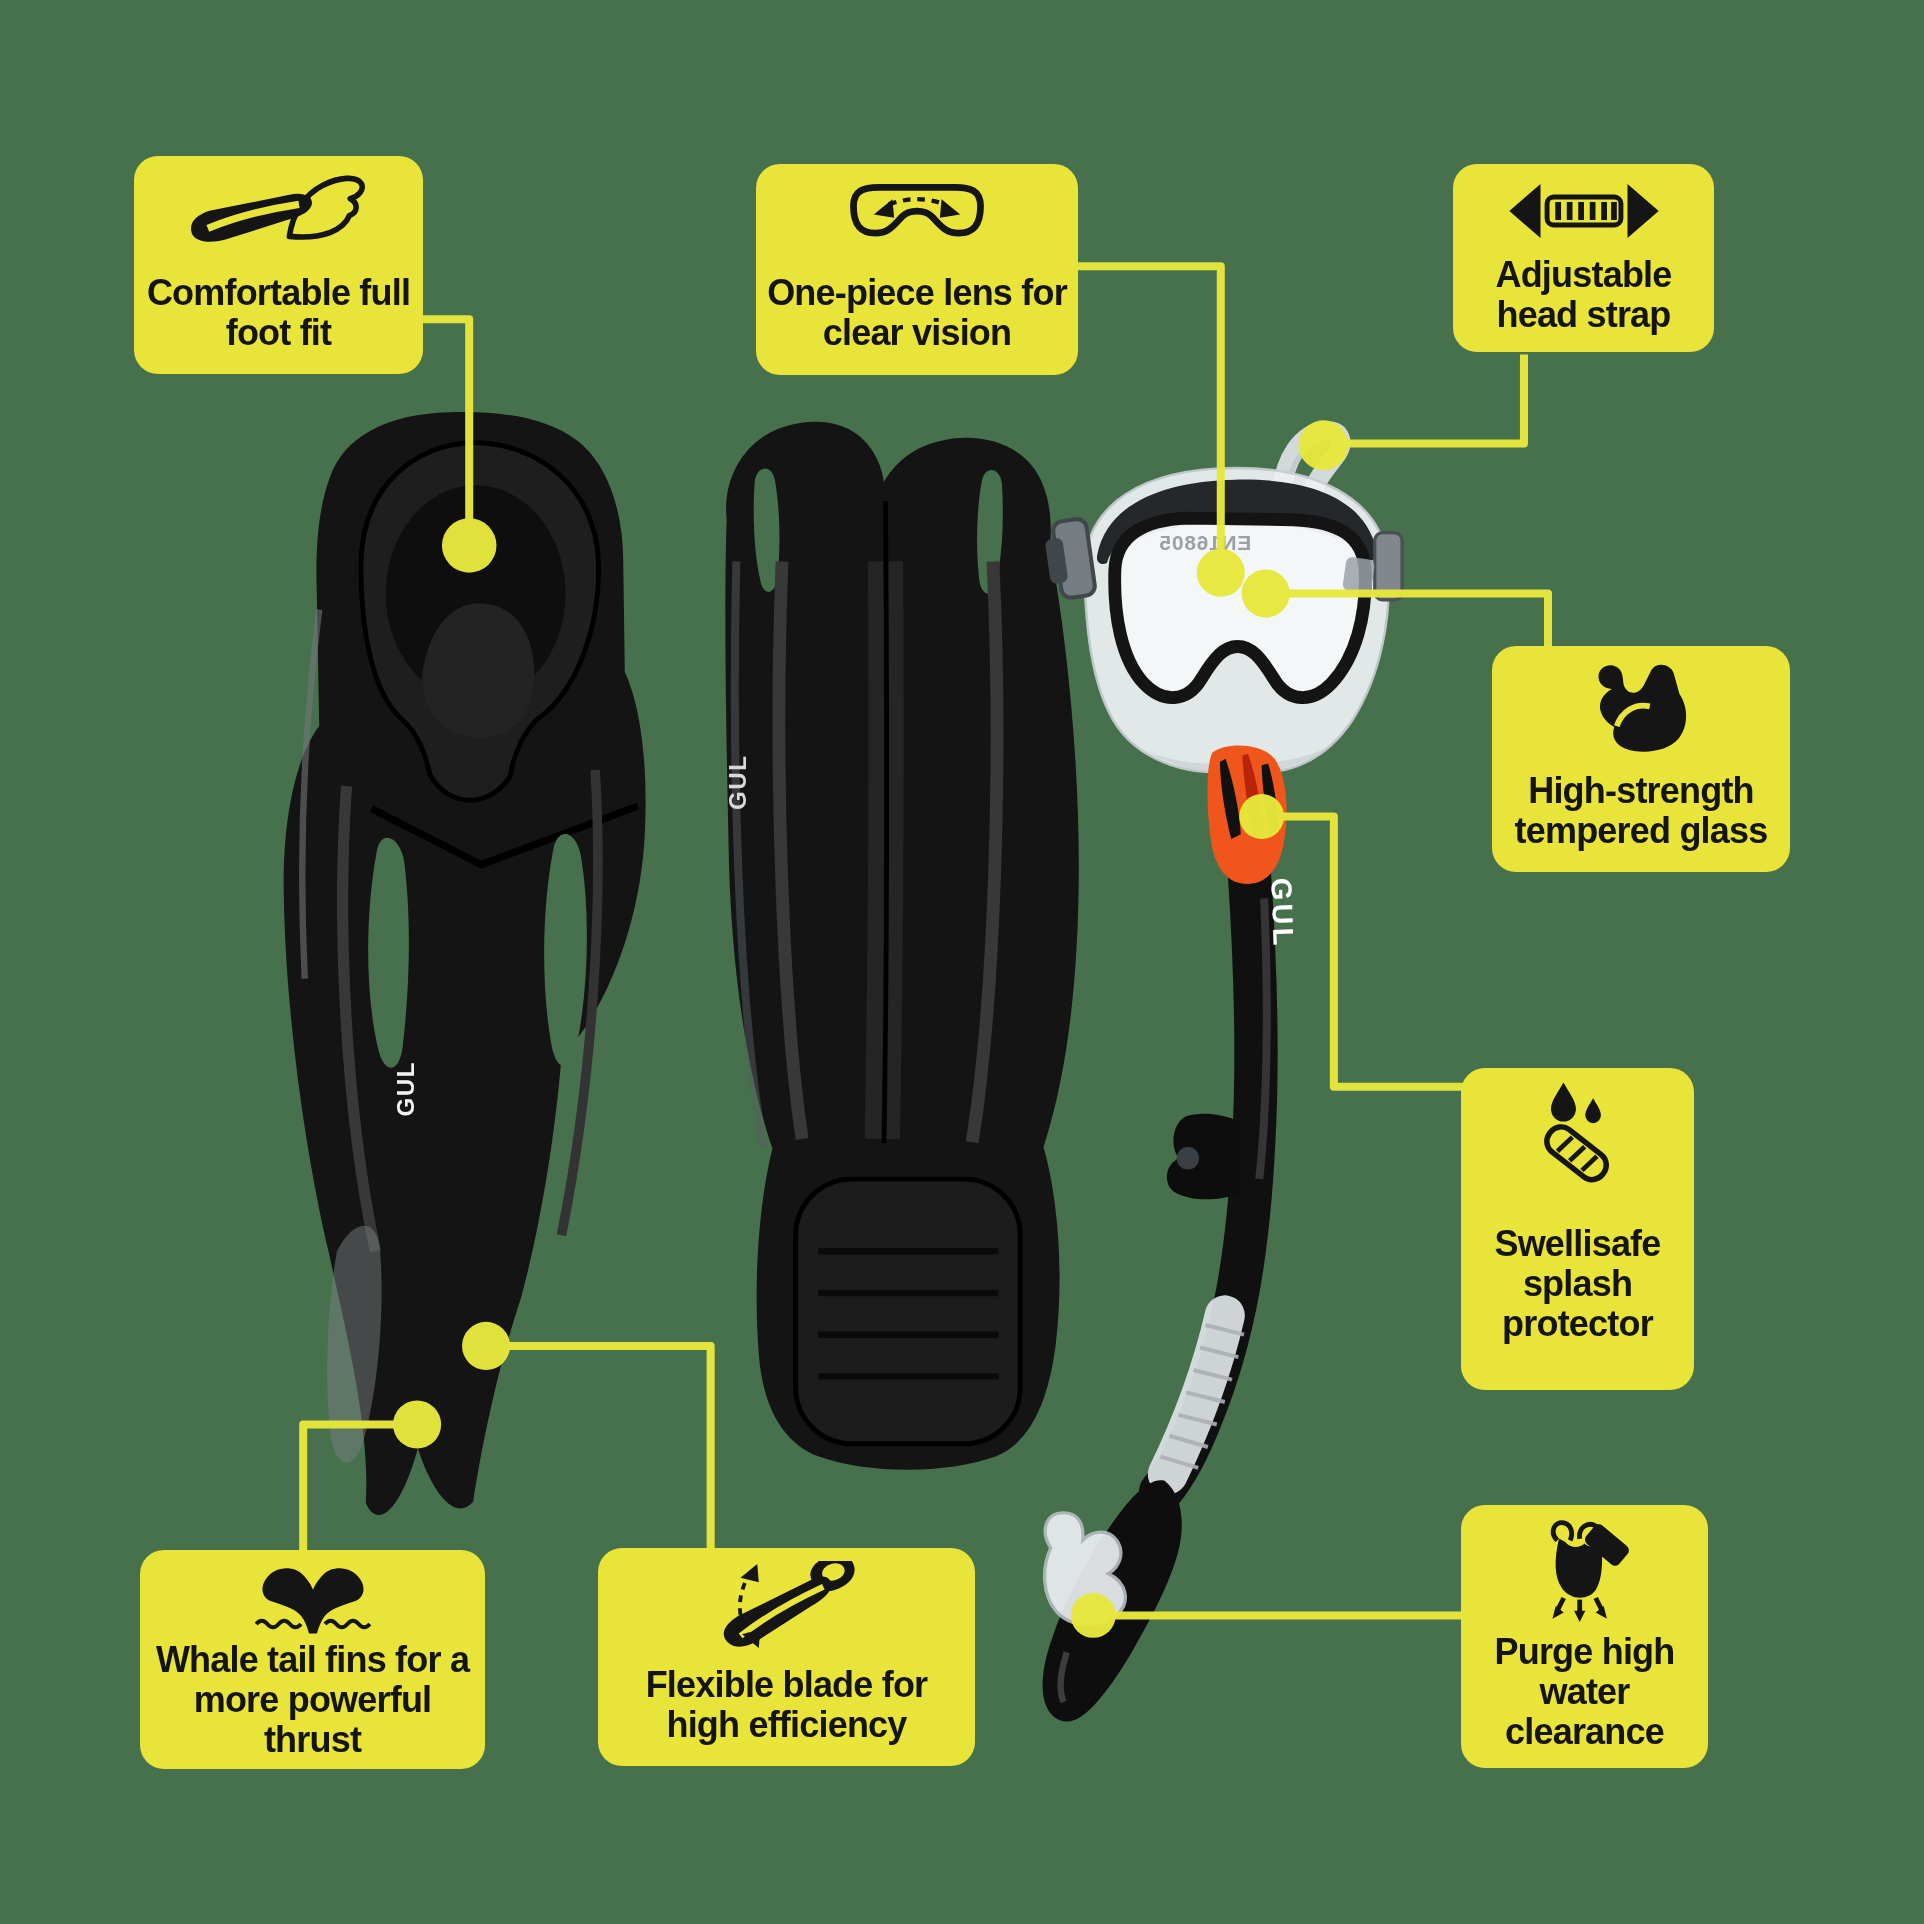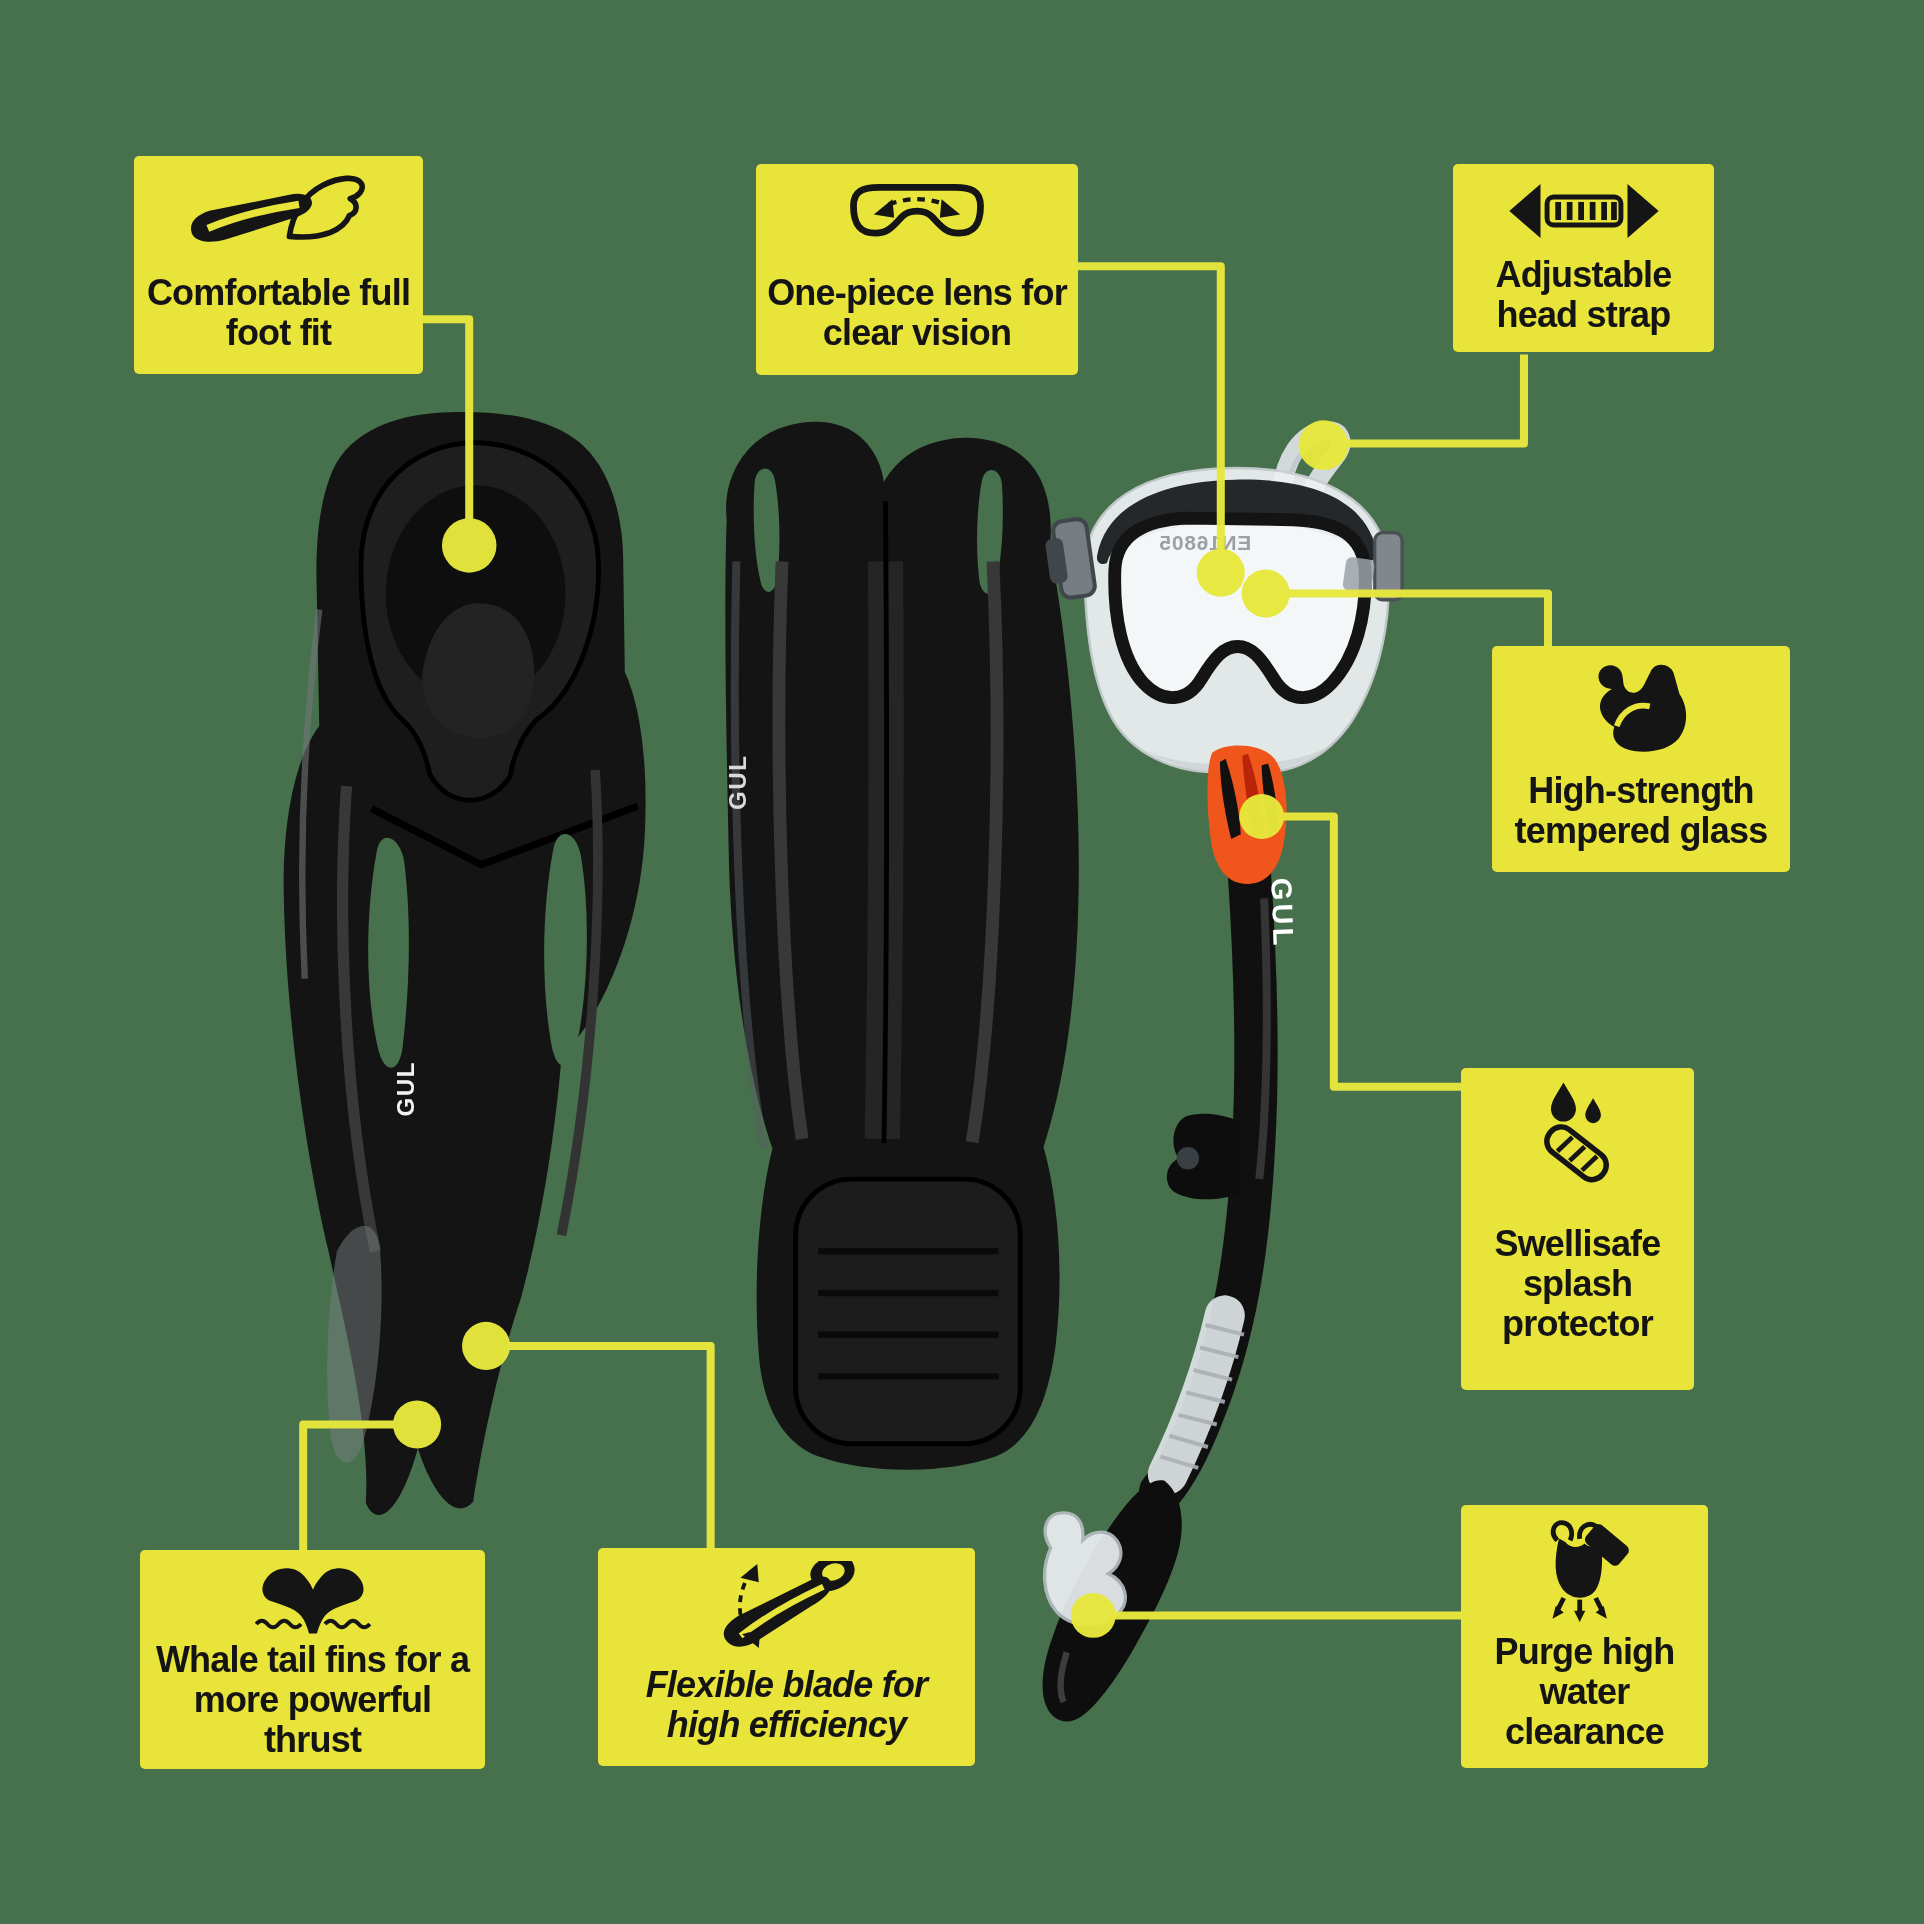--- a/index.html
+++ b/index.html
@@ -4,21 +4,21 @@
 <style>
   html,body{margin:0;padding:0;background:#47704d;}
   .stage{
     position:relative;width:1925px;height:1925px;background:#47704d;
     overflow:hidden;font-family:"Liberation Sans",sans-serif;
   }
   .layer{position:absolute;left:0;top:0;width:1925px;height:1925px;}
   .products{z-index:1}
   .connectors{z-index:2}
   .callout{
-    position:absolute;z-index:3;background:#e8e43a;border-radius:5px;
+    position:absolute;z-index:3;background:#e8e43a;border-radius:24px;
     display:flex;flex-direction:column;align-items:center;
     padding:13px 9.6px 9.6px 9.6px;box-sizing:border-box;gap:3.2px;
   }
   .callout .ic{flex:0 0 auto;display:flex;align-items:center;justify-content:center;}
   .callout .label{
     flex:1;display:flex;flex-direction:column;justify-content:center;
     font-weight:bold;font-size:36px;line-height:40px;color:#141414;
     text-align:center;letter-spacing:-0.8px;width:100%;
   }
 </style>
@@ -262,21 +262,21 @@
         <path fill="#151515" d="M16,20 C26,4 50,2 62,14 C69,21 73,28 75,33 C77,28 81,21 88,14
           C100,2 124,4 134,20 C142,32 138,44 126,48 C108,54 94,58 87,70 C83,77 81,84 80,88 L70,88
           C69,84 67,77 63,70 C56,58 42,54 24,48 C12,44 8,32 16,20 Z"></path>
         <path fill="none" stroke="#151515" stroke-width="5" d="M4,76 q7,-8 14,0 q7,8 14,0 q7,-8 14,0 q7,8 14,0"></path>
         <path fill="none" stroke="#151515" stroke-width="5" d="M90,76 q7,-8 14,0 q7,8 14,0 q7,-8 14,0 q7,8 14,0"></path>
       </svg>
     </span>
     <span class="label">Whale tail fins for a more powerful thrust</span>
   </div>
 
-  <div class="callout" style="left:598px;top:1548px;width:377px;height:218px;font-style:italic;">
+  <div class="callout" style="left:598px;top:1548px;width:377px;height:218px;">
     <span class="ic" style="height:90px">
       <svg width="168" height="90" viewBox="0 0 210 118">
         <g transform="rotate(-16 105 60)">
           <path fill="#151515" d="M146,28 C150,16 166,10 182,12 C198,14 206,24 204,36 C202,48 188,56 170,56 C154,56 143,44 146,28 Z"></path>
           <ellipse cx="176" cy="33" rx="15" ry="11" fill="#e8e43a"></ellipse>
           <path fill="#151515" d="M18,84 C10,72 18,60 40,54 L150,34 C164,32 172,40 168,50 C165,58 152,64 136,68 L56,92 C38,97 24,94 18,84 Z"></path>
           <path fill="none" stroke="#e8e43a" stroke-width="8" d="M36,80 C80,62 120,54 158,48"></path>
         </g>
         <path fill="none" stroke="#151515" stroke-width="5" stroke-dasharray="9 8" d="M58,14 C38,44 38,78 60,106"></path>
         <polygon points="66,4 44,22 68,28" fill="#151515"></polygon>

